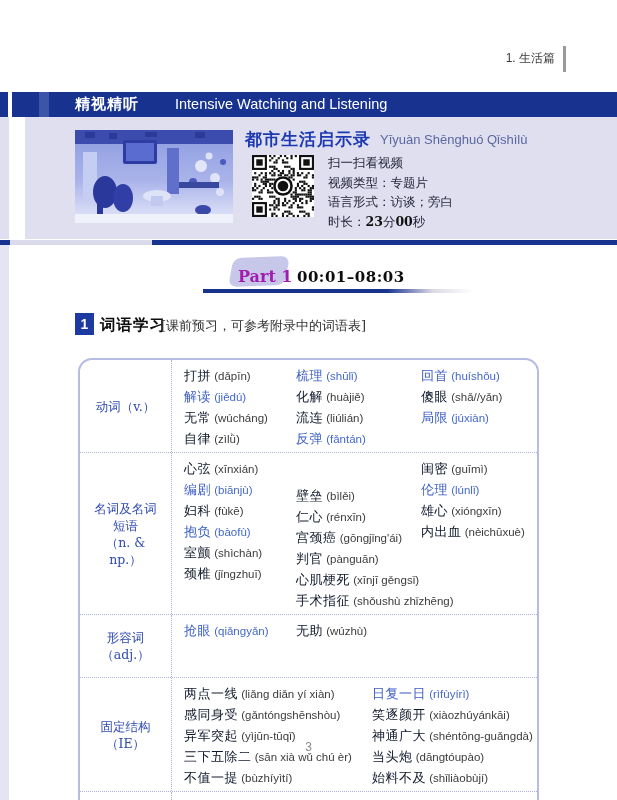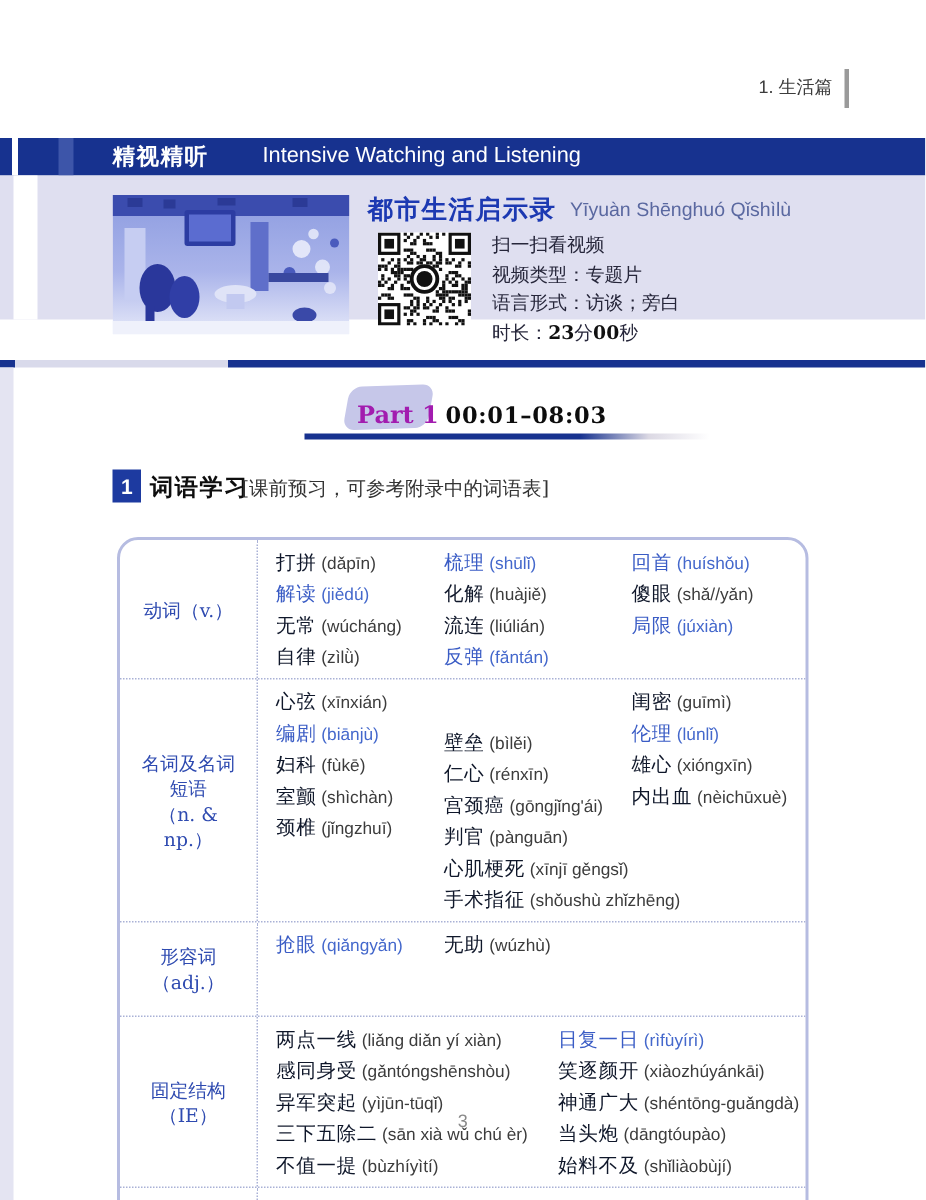--- a/index.html
+++ b/index.html
@@ -11,21 +11,21 @@
   .head-bar { position:absolute; top:46px; left:563px; width:3px; height:26px; background:#9a9a9a; }
 
   
   .banner { position:absolute; top:92px; left:0; width:617px; height:25px; background:var(--navy); }
   .banner-stripe { position:absolute; top:0; left:8px; width:4px; height:100%; background:#fff; }
   .banner-sq { position:absolute; top:0; left:39px; width:10px; height:100%; background:#3d55a9; }
   .banner-zh { position:absolute; top:3px; left:75px; color:#fff; font-weight:bold; font-size:15px; letter-spacing:1px; }
   .banner-en { position:absolute; top:4px; left:160px; color:#fff; font-size:14.5px;margin-left:15px; }
 
   
-  .video-block { position:absolute; top:117px; left:0; width:617px; height:96px; background:var(--lavender); }
+  .video-block { position:absolute; top:117px; left:0; width:617px; height:122px; background:var(--lavender); }
   .vb-stripe { position:absolute; top:0; left:9px; width:16px; height:100%; background:#fff; }
   .photo { position:absolute; top:13px; left:75px; width:158px; height:93px; overflow:hidden; }
   .vtitle-zh { position:absolute; top:11px; left:245px; font-size:17px; font-weight:bold; color:var(--titleBlue); letter-spacing:1px; }
   .vtitle-py { position:absolute; top:15px; left:380px; font-size:13px; color:#5a68a0; }
   .qr { position:absolute; top:38px; left:252px; width:62px; height:62px; background:#fff; }
   .vinfo { position:absolute; top:36px; left:328px; font-family:"DejaVu Serif",serif; font-size:12.5px; line-height:19.5px; color:#26263a; }
   .vinfo b { font-weight:bold; color:#111; }
 
   
   .divider { position:absolute; top:240px; left:0; width:617px; height:5px; display:flex; }
@@ -411,20 +411,21 @@
       <div class="vt-row" style="min-height: 118px;">
         <div class="vt-label">
           <div>名词及名词短语</div>
           <div>（n. &amp; np.）</div>
         </div>
         <div class="vt-content">
           <div class="vt-col" style="width: 112px;">
             <div class="vt-item"><span class="zh">心弦</span><span class="py"> (xīnxián)</span></div>
             <div class="vt-item hl"><span class="zh">编剧</span><span class="py"> (biānjù)</span></div>
             <div class="vt-item"><span class="zh">妇科</span><span class="py"> (fùkē)</span></div>
+            <div class="vt-item hl"><span class="zh">抱负</span><span class="py"> (bàofù)</span></div>
             <div class="vt-item"><span class="zh">室颤</span><span class="py"> (shìchàn)</span></div>
             <div class="vt-item"><span class="zh">颈椎</span><span class="py"> (jǐngzhuī)</span></div>
           </div>
           <div class="vt-col" style="width: 125px; margin-top: 27px;">
             <div class="vt-item"><span class="zh">壁垒</span><span class="py"> (bìlěi)</span></div>
             <div class="vt-item"><span class="zh">仁心</span><span class="py"> (rénxīn)</span></div>
             <div class="vt-item"><span class="zh">宫颈癌</span><span class="py"> (gōngjǐng'ái)</span></div>
             <div class="vt-item"><span class="zh">判官</span><span class="py"> (pànguān)</span></div>
             <div class="vt-item"><span class="zh">心肌梗死</span><span class="py"> (xīnjī gěngsǐ)</span></div>
             <div class="vt-item"><span class="zh">手术指征</span><span class="py"> (shǒushù zhǐzhēng)</span></div>

